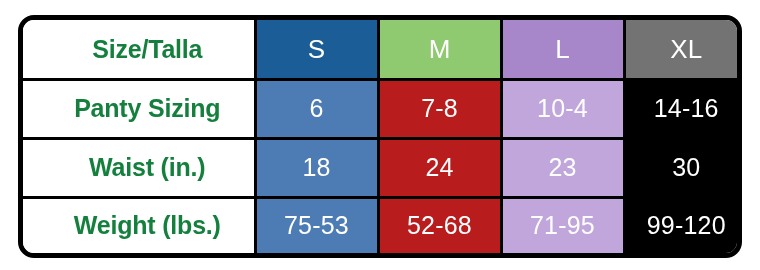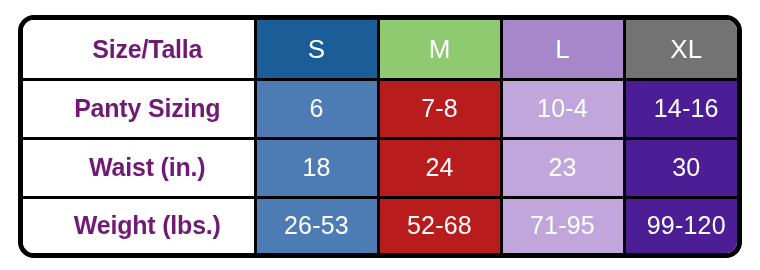--- a/index.html
+++ b/index.html
@@ -46,21 +46,21 @@
   table.size-table tr:first-child td { border-top: none; }
   table.size-table tr:last-child td { border-bottom: none; }
   table.size-table td:first-child { border-left: none; }
   table.size-table td:last-child { border-right: none; }
 
   col.c-label { width: 232px; }
   col.c-size  { width: 123px; }
 
   .label-cell {
     background: #ffffff;
-    color: #701a75;
+    color: #15803d;
     font-weight: bold;
     font-size: 25px;
     text-align: left;
     padding-left: 18px !important;
     letter-spacing: -0.2px;
     white-space: nowrap;
   }
 
   .val-cell {
     color: #ffffff;
@@ -78,21 +78,21 @@
   }
 
   
   .s-head  { background: #1b5d96; }
   .s-body  { background: #4d7cb5; }
   .m-head  { background: #8fc970; }
   .m-body  { background: #b91c1c; }
   .l-head  { background: #a786c9; }
   .l-body  { background: #c1a6dc; }
   .xl-head { background: #737373; }
-  .xl-body { background: #4c1d95; }
+  .xl-body { background: #000000; }
 </style>
 </head>
 <body>
 
 <div class="chart-wrap">
   <table class="size-table">
     <colgroup>
       <col class="c-label">
       <col class="c-size">
       <col class="c-size">
@@ -119,21 +119,21 @@
       <tr>
         <td class="label-cell">Waist (in.)</td>
         <td class="val-cell s-body">18</td>
         <td class="val-cell m-body">24</td>
         <td class="val-cell l-body">23</td>
         <td class="val-cell xl-body">30</td>
       </tr>
 
       <tr>
         <td class="label-cell">Weight (lbs.)</td>
-        <td class="val-cell s-body">26-53</td>
+        <td class="val-cell s-body">75-53</td>
         <td class="val-cell m-body">52-68</td>
         <td class="val-cell l-body">71-95</td>
         <td class="val-cell xl-body">99-120</td>
       </tr>
 
     </tbody>
   </table>
 </div>
 
 </body></html>

